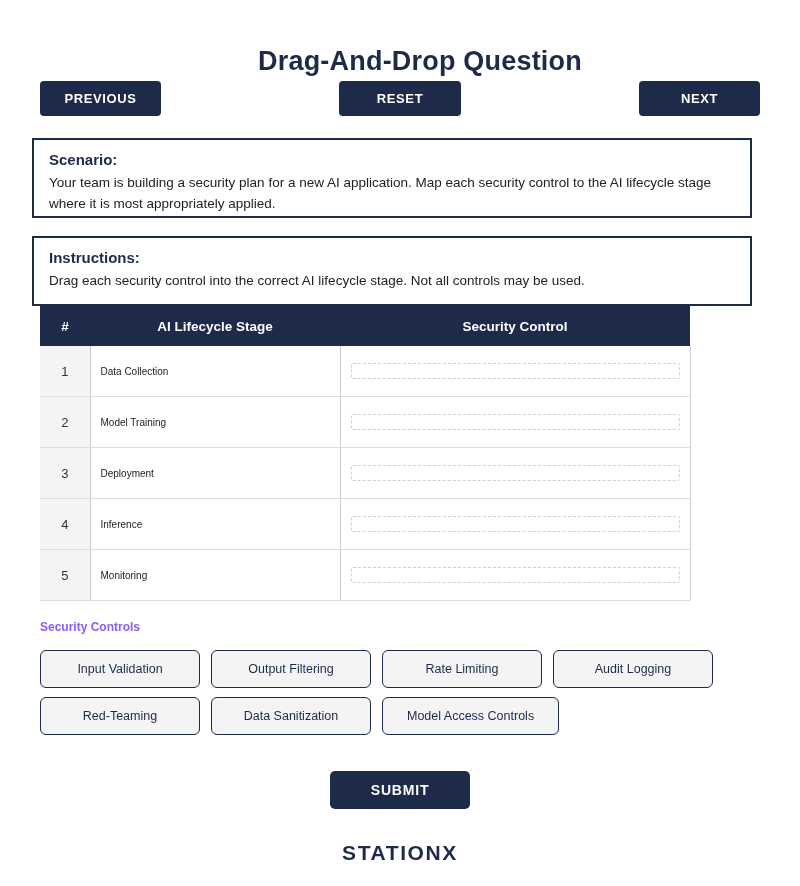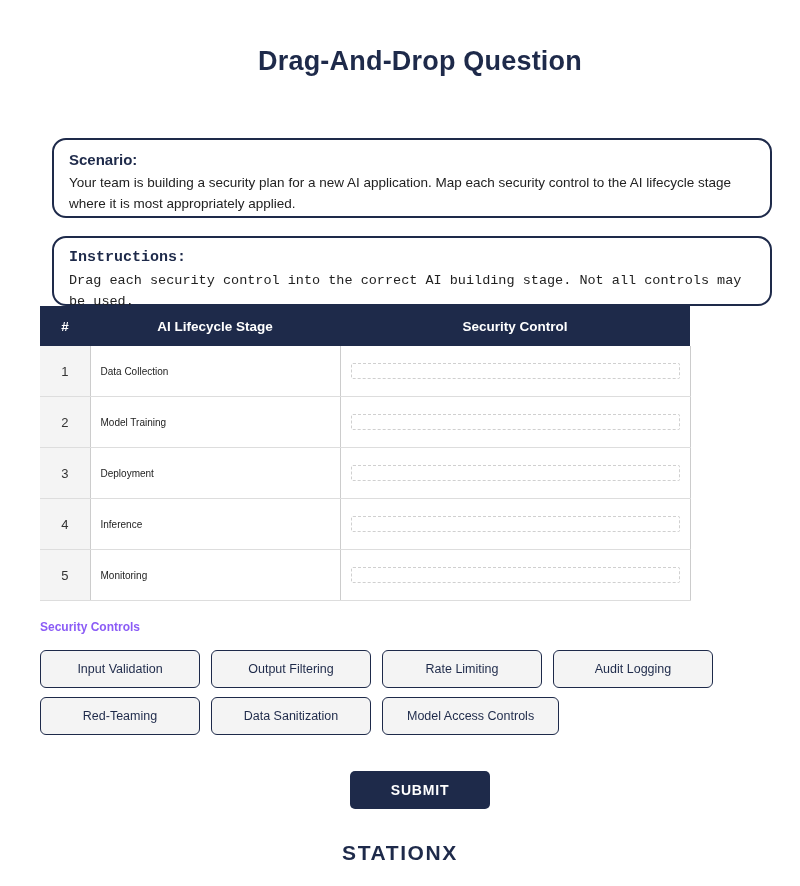--- a/index.html
+++ b/index.html
@@ -61,30 +61,30 @@
     line-height: 35px;
     text-align: center;
   }
   .nav-prev { left: 0px;   width: 121px; }
   .nav-reset { left: 299px; width: 122px; }
   .nav-next { left: 599px; width: 121px; }
 
   
   .info-box {
     position: absolute;
-    left: 52px;
+    left: 32px;
     width: 720px;
     box-sizing: border-box;
     border: 2px solid #1e2a4a;
-    border-radius: 14px;
+    border-radius: 0;
     background: #ffffff;
     padding: 11px 15px 12px 15px;
   }
   .info-scenario { top: 138px; height: 80px; }
-  .info-instructions { top: 236px; height: 70px; font-family: Liberation Mono, monospace; }
+  .info-instructions { top: 236px; height: 70px; }
   .info-label {
     font-size: 15px;
     font-weight: bold;
     color: #1e2a4a;
     margin-bottom: 3px;
     line-height: 18px;
   }
   .info-text {
     font-size: 13.5px;
     color: #222222;
@@ -192,21 +192,20 @@
     background: #1e2a4a;
     color: #ffffff;
     border: none;
     border-radius: 5px;
     font-family: "Liberation Sans", sans-serif;
     font-size: 14px;
     font-weight: bold;
     letter-spacing: 0.8px;
     cursor: pointer;
     padding: 1px;
-    margin-left: 20px;
   }
 
   
   .footer-brand {
     position: absolute;
     left: 0;
     top: 841px;
     width: 800px;
     text-align: center;
     font-size: 21px;
@@ -215,29 +214,34 @@
     color: #1e2a4a;
   }
 </style>
 </head>
 <body>
 
 <div class="page">
 
   <h1 class="page-title">Drag-And-Drop Question</h1>
 
+  <div class="navbar">
+    <button class="nav-btn nav-prev">PREVIOUS</button>
+    <button class="nav-btn nav-reset">RESET</button>
+    <button class="nav-btn nav-next">NEXT</button>
+  </div>
 
   <div class="info-box info-scenario">
     <div class="info-label">Scenario:</div>
     <div class="info-text">Your team is building a security plan for a new AI application. Map each security control to the AI lifecycle stage where it is most appropriately applied.</div>
   </div>
 
   <div class="info-box info-instructions">
     <div class="info-label">Instructions:</div>
-    <div class="info-text">Drag each security control into the correct AI building stage. Not all controls may be used.</div>
+    <div class="info-text">Drag each security control into the correct AI lifecycle stage. Not all controls may be used.</div>
   </div>
 
   <table class="dd-table">
     <thead>
       <tr>
         <th class="col-num">#</th>
         <th class="col-stage">AI Lifecycle Stage</th>
         <th class="col-control">Security Control</th>
       </tr>
     </thead>

